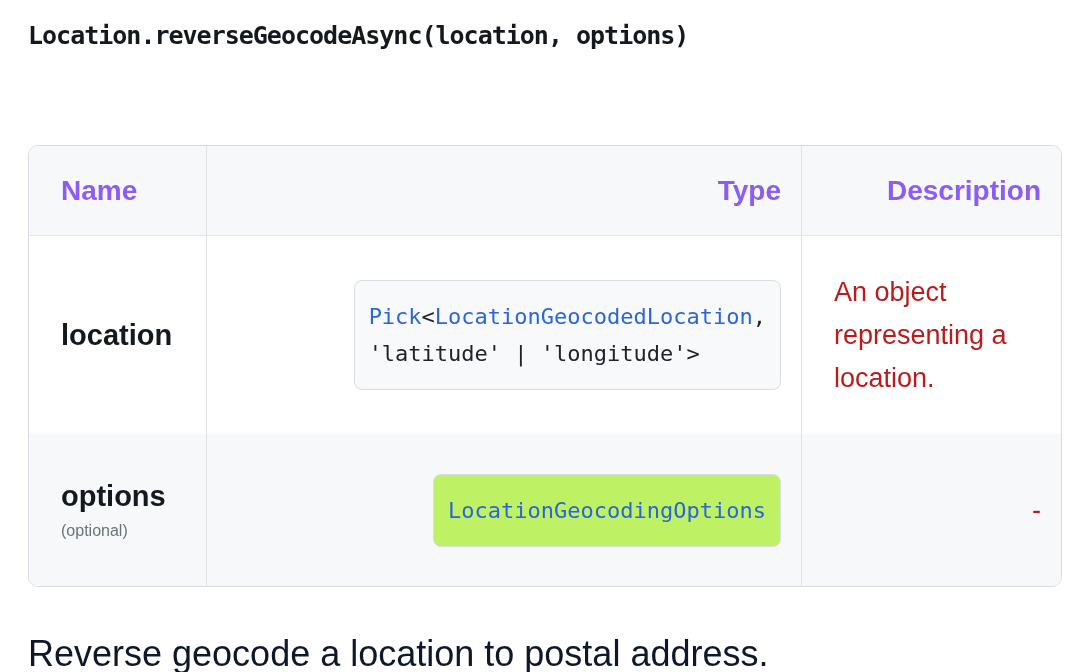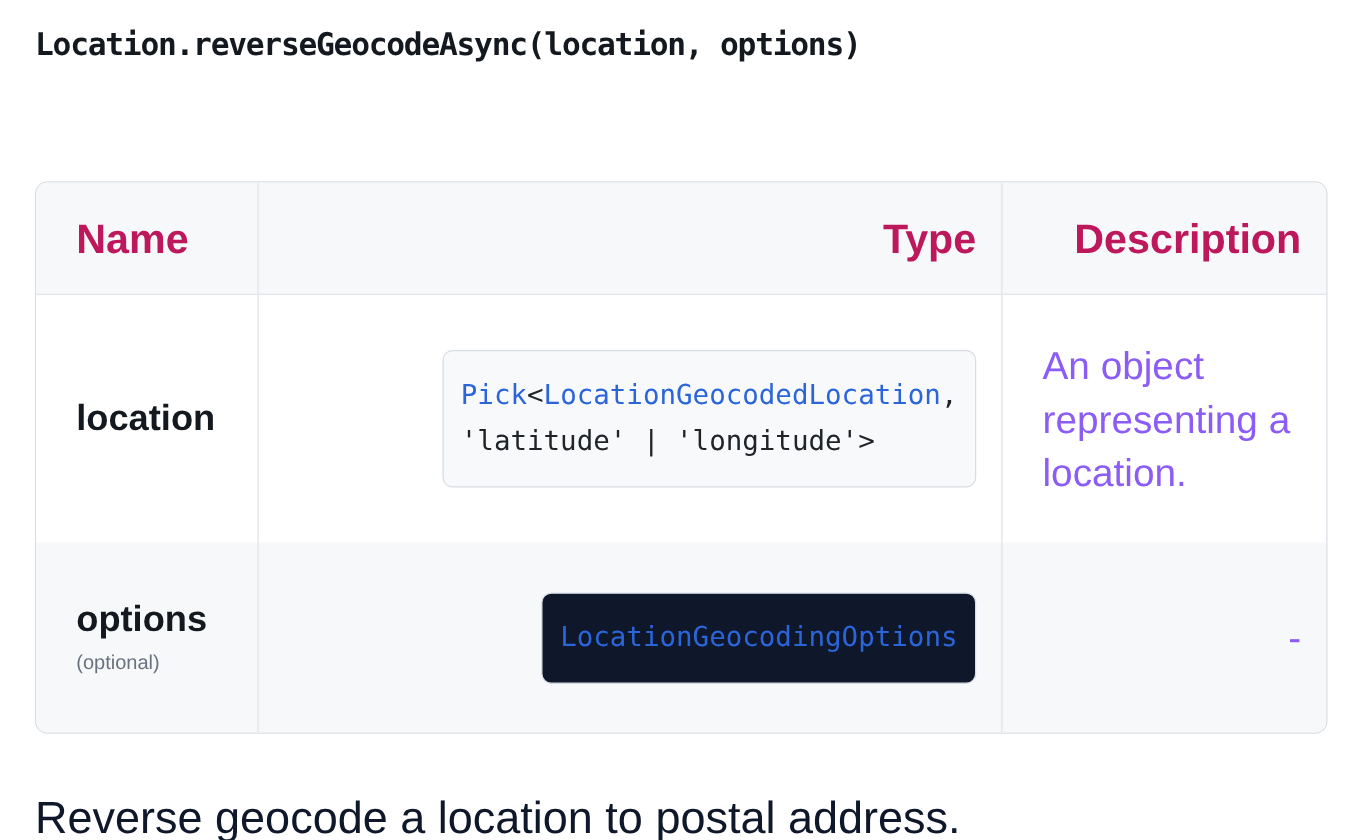--- a/index.html
+++ b/index.html
@@ -44,54 +44,54 @@
     display: flex;
     flex-direction: column;
     justify-content: center;
     padding-left: 32px;
     padding-right: 20px;
   }
   .cell.col-type, .cell.col-desc { border-left: 1px solid #dfe2e7; align-items: flex-end; }
 
   .th-label {
     font-weight: 700;
-    font-size: 33px;
-    color: #be185d;
+    font-size: 28px;
+    color: #8b5cf6;
   }
   .param-name {
     font-weight: 700;
     font-size: 29px;
     color: #14191f;
   }
   .param-optional {
     font-size: 16px;
     color: #687280;
     margin-top: 9px;
   }
   .desc-text {
-    font-size: 31px;
+    font-size: 27px;
     line-height: 43px;
-    color: #8b5cf6;
+    color: #b91c1c;
   }
 
   
   .code-pill {
     display: inline-block;
     width: fit-content;
     border: 1px solid #d8dde3;
     border-radius: 8px;
     background: #f8f9fb;
     padding: 17px 14px;
     font-family: "DejaVu Sans Mono", monospace;
     font-size: 22px;
     line-height: 37px;
     color: #202428;
     white-space: nowrap;
   }
-  .row-2 .code-pill { background: #0f172a; }
+  .row-2 .code-pill { background: #bef264; }
   .code-link {
     color: #2b65d9;
     text-decoration: none;
     cursor: pointer;
   }
 
   
   .footer-text {
     margin-top: 46px;
     margin-left: 0;

